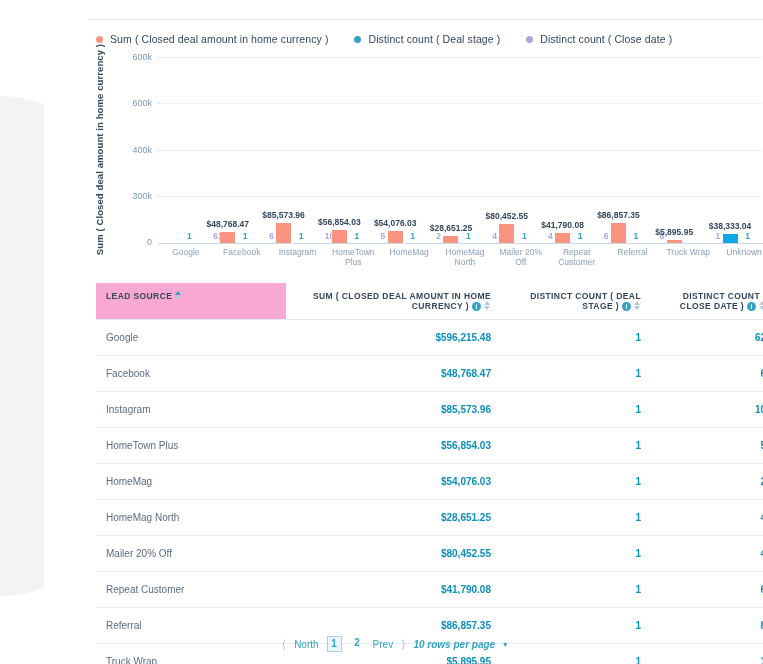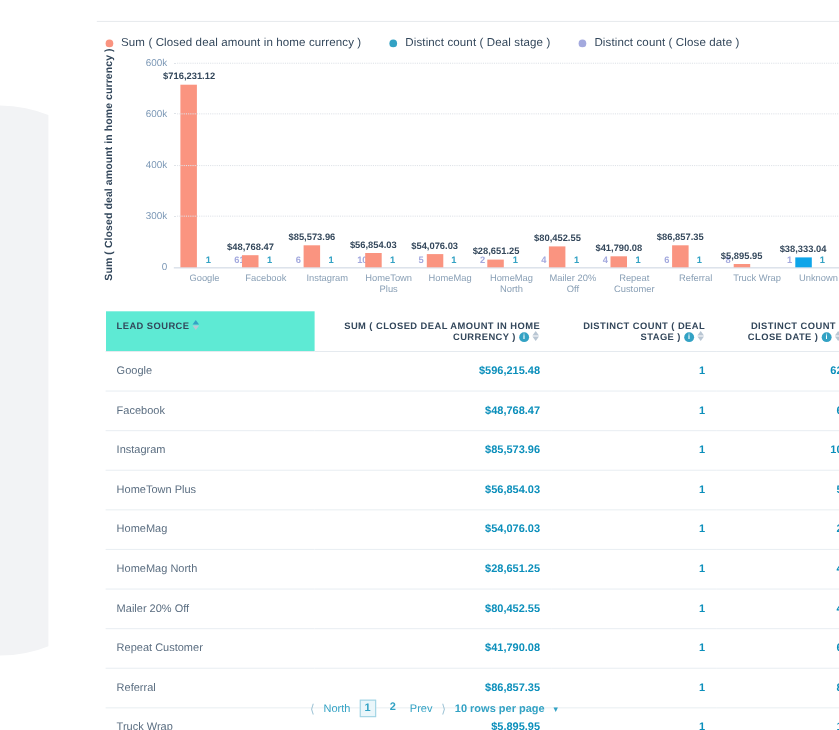--- a/index.html
+++ b/index.html
@@ -86,21 +86,21 @@
   }
 
   
   .table { position: absolute; left: 52px; top: 283px; width: 680px; }
   table { width: 100%; border-collapse: collapse; }
   thead th {
     font-size: 8.5px; font-weight: 700; color: #33475b; letter-spacing: .4px;
     padding: 8px 10px; vertical-align: top; border-bottom: 1px solid #e5eaef;
     background: #fff; position: relative;
   }
-  th.c0 { text-align: left; width: 190px; background: #5eead4; }
+  th.c0 { text-align: left; width: 190px; background: #f9a8d4; }
   th.c1 { text-align: right; width: 215px; }
   th.c2 { text-align: right; width: 150px; }
   th.c3 { text-align: right; width: 125px; }
   .sorter { display:inline-block; width: 7px; margin-left: 3px; vertical-align: middle; position: relative; top:-1px;}
   .sorter i { display:block; width:0; height:0; border-left:3px solid transparent; border-right:3px solid transparent; }
   .sorter i.up { border-bottom: 4px solid #b9c6d3; margin-bottom: 1px; }
   .sorter i.dn { border-top: 4px solid #b9c6d3; }
   .sorter.active i.up { border-bottom-color: #33a2c4; }
   .info-i {
     display:inline-block; width: 9px; height: 9px; border-radius: 50%;
@@ -120,21 +120,21 @@
     font-size: 10px; color: #33a2c4;
   }
   .pager span, .pager a { cursor: pointer; }
   .pg-num {
     border: 1px solid #9fd3e3; background: #eaf6fa; color: #33a2c4;
     min-width: 15px; height: 16px; line-height: 14px; text-align:center;
     font-weight: 700; padding: 0 3px; display:inline-block;
   }
   .pg-num.plain { border: none; background: none; color:#33a2c4; font-weight: 700; }
   .chev { color: #9fc4d6; font-size: 11px; }
-  .rows-sel { font-weight: 700; }
+  .rows-sel { font-weight: 700; font-style: italic; }
   .caret-dn { font-size: 8px; }
 </style>
 </head>
 <body>
 
 <div id="page">
 
   <div class="blob blob-left"></div>
   <div class="blob blob-bottom"></div>
 
@@ -154,23 +154,20 @@
           <span class="legend-dot" style="background: rgb(163, 169, 222);"></span>
           <span class="legend-label">Distinct count ( Close date )</span>
         </div>
       </div>
 
     <div class="chart-wrap">
       <div class="y-axis-title">Sum ( Closed deal amount in home currency )</div>
       <div class="plot" id="plot">
         <div class="bars" id="bars">
             <div class="group">
-              <div class="bar" style="height: 89.5289%; background: rgb(250, 148, 128); margin-right: 28px;">
-                <span class="bar-value">$716,231.12</span>
-              </div>
               <span class="mini stage" style="left: 52%; color: rgb(51, 162, 196);">1</span>
               <span class="mini close" style="left: 70%; color: rgb(163, 169, 222);">61</span>
             </div>
             <div class="group">
               <div class="bar" style="height: 6.09606%; background: rgb(250, 148, 128); margin-right: 28px;">
                 <span class="bar-value">$48,768.47</span>
               </div>
               <span class="mini stage" style="left: 52%; color: rgb(51, 162, 196);">1</span>
               <span class="mini close" style="left: 70%; color: rgb(163, 169, 222);">6</span>
             </div>

